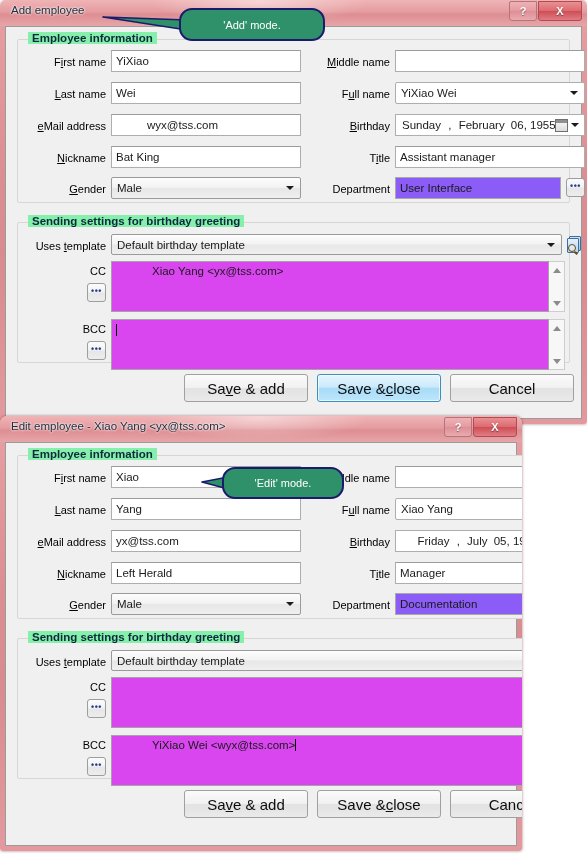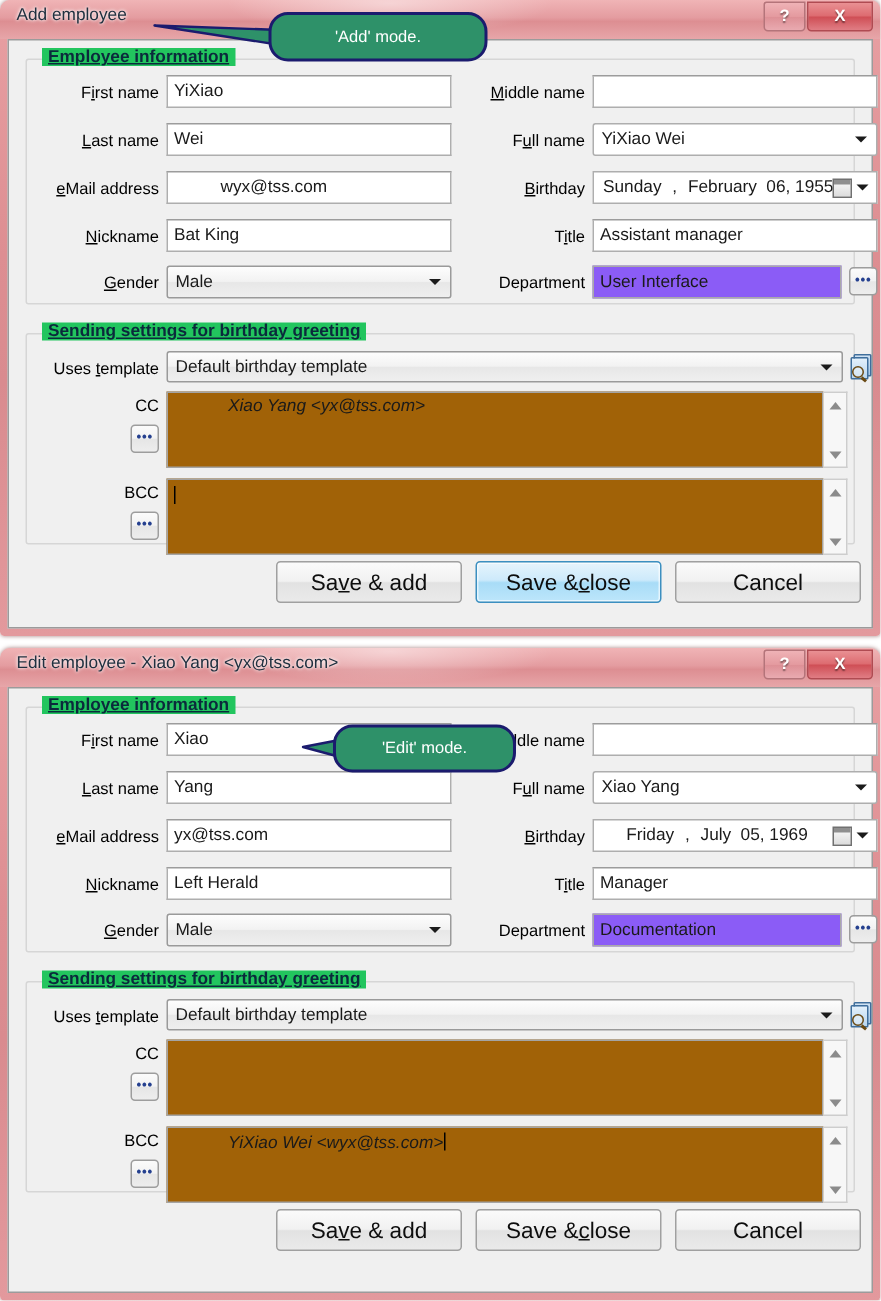--- a/index.html
+++ b/index.html
@@ -13,21 +13,21 @@
 
   
   .window{
     position:absolute;
     border-radius:7px 7px 3px 3px;
     background:linear-gradient(180deg,#e8a0a3 0%,#dd8e92 40%,#d98b8f 60%,#e3999d 100%);
     box-shadow:0 0 3px rgba(90,20,20,.55);
     overflow:hidden;
   }
   .win-a{left:0;top:0;width:587px;height:424px;}
-  .win-b{left:0;top:432px;width:587px;height:435px;}
+  .win-b{left:0;top:416px;width:522px;height:435px;}
 
   .frame-inner{
     position:absolute;left:5px;right:5px;bottom:5px;
     background:#f0f0f0;
     border:1px solid #9b9b9b;
   }
   .win-a .frame-inner{top:26px;}
   .win-b .frame-inner{top:26px;}
 
   
@@ -55,22 +55,22 @@
   }
   .cap-help{width:26px;background:linear-gradient(180deg,#efb2b6,#e49a9f 50%,#dd8f95 51%,#e9aab0);
             border-top-left-radius:2px;}
   .cap-close{width:42px;margin-left:1px;
             background:linear-gradient(180deg,#e99093,#dd6b70 48%,#cf4e55 52%,#e07d84);
             border-color:#b04b52;}
 
   
   .groupbox{position:absolute;border:1px solid #d6d6d6;background:#f0f0f0;border-radius:2px;}
   .group-title{
-    position:absolute;top:-8px;left:10px;background:#22c55e;padding:0 4px;
-    font-size:11.5px;font-weight:bold;color:#0b2a3c;white-space:nowrap;text-decoration:underline;
+    position:absolute;top:-8px;left:10px;background:#86efac;padding:0 4px;
+    font-size:11.5px;font-weight:bold;color:#0b2a3c;white-space:nowrap;
   }
 
   
   .lbl{position:absolute;font-size:11px;color:#000;text-align:right;white-space:nowrap;}
   .lbl u{text-decoration:underline;}
 
   .tbox{
     position:absolute;box-sizing:border-box;
     background:#ffffff;border:1px solid #aeaeae;
     border-top-color:#9c9c9c;
@@ -139,22 +139,22 @@
     position:absolute;left:1px;bottom:0px;width:6px;height:6px;border-radius:50%;
     border:1.5px solid #6a4a14;background:rgba(255,255,255,.35);
   }
   .browse-icon .mag:after{
     content:"";position:absolute;right:-3px;bottom:-2px;width:4px;height:1.5px;
     background:#6a4a14;transform:rotate(40deg);
   }
 
   
   .memo{
-    position:absolute;box-sizing:border-box;background:#a16207;border:1px solid #a4a4a4;
-    font-size:11.5px;color:#1a1a1a;overflow:hidden;font-style:italic;
+    position:absolute;box-sizing:border-box;background:#d946ef;border:1px solid #a4a4a4;
+    font-size:11.5px;color:#1a1a1a;overflow:hidden;
   }
   .memo .content{position:absolute;left:40px;top:3px;right:4px;white-space:nowrap;}
   .memo .caret{display:inline-block;width:1px;height:12px;background:#000;vertical-align:-2px;}
   .memo .caret-left{position:absolute;left:4px;top:4px;width:1px;height:12px;background:#000;}
   .sbar{
     position:absolute;box-sizing:border-box;width:16px;
     background:#f7f7f7;border:1px solid #cdcdcd;border-left:none;
   }
   .sbar .sarrow{
     position:absolute;left:0;right:0;height:14px;display:flex;align-items:center;justify-content:center;

